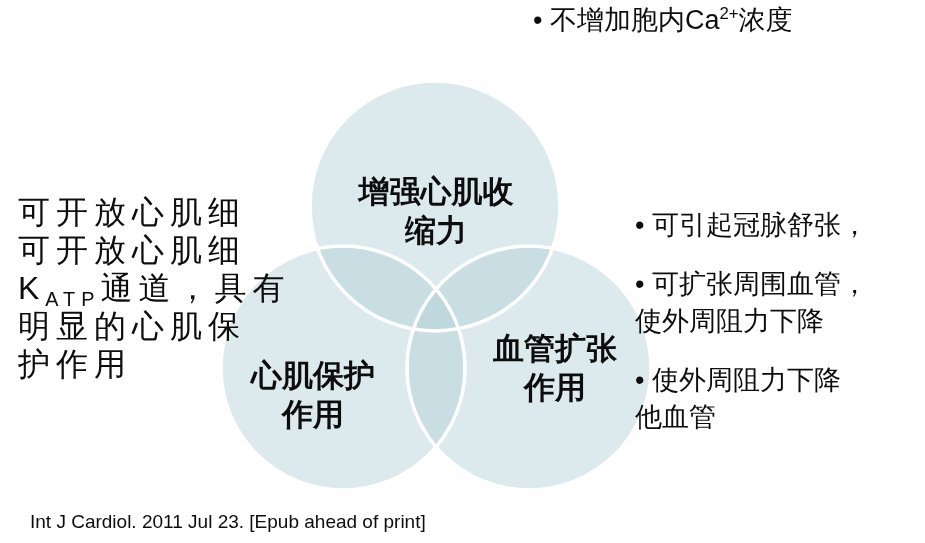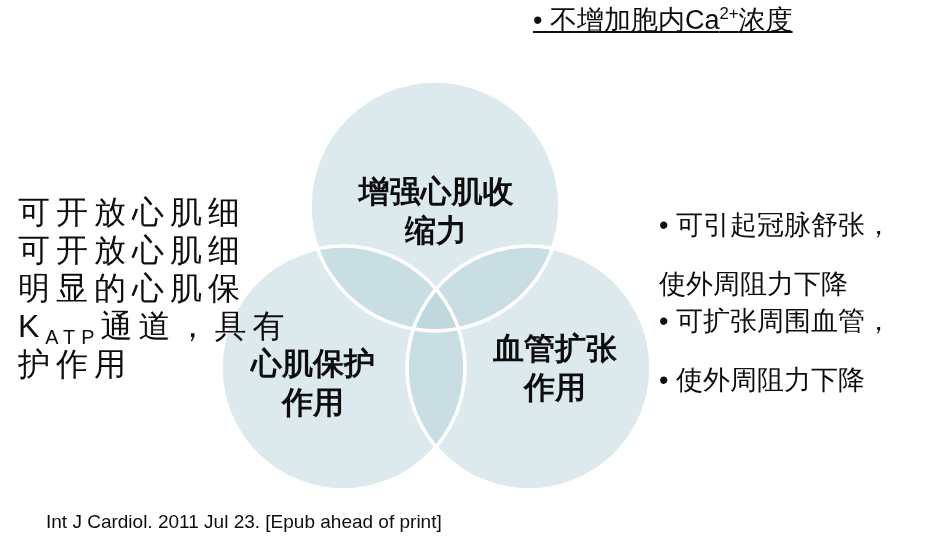--- a/index.html
+++ b/index.html
@@ -16,46 +16,45 @@
     position:absolute;
     transform:translateX(-50%);
     text-align:center;
     font-weight:700;
     font-size:31px;
     line-height:39px;
     white-space:pre-line;
     color:#0d0d0d;
   }
   .label-top{left:436px;top:139px;margin-top:33px;}
-  .label-left{left:313px;top:344px;}
+  .label-left{left:313px;top:356px;}
   .label-right{left:555px;top:329px;}
   .top-bullets{
     position:absolute;left:533px;top:3px;
     font-size:27px;line-height:34px;
   }
-  .top-bullets .bullet-line{margin-bottom:21px;white-space:nowrap;text-decoration:underline;}
+  .top-bullets .bullet-line{margin-bottom:21px;white-space:nowrap;}
   .left-note{
     position:absolute;left:18px;top:193px;
     font-size:32px;line-height:38px;
     letter-spacing:6px;
   }
   .left-note .ln{white-space:nowrap;}
   .right-bullets{
-    position:absolute;left:659px;top:207px;
+    position:absolute;left:635px;top:207px;
     font-size:27px;line-height:37px;
   }
   .right-bullets .bullet-item{margin-bottom:22px;}
   .right-bullets .ln{white-space:nowrap;}
   sup{font-size:62%;vertical-align:super;line-height:0;}
   sub{font-size:62%;vertical-align:sub;line-height:0;}
   .citation{
     position:absolute;left:30px;top:510px;
     font-size:19px;line-height:23px;
     color:#0d0d0d;
-    margin-left:16px;
   }
 </style>
 </head>
 <body>
 
 <div class="slide">
 
   <svg class="venn-svg" viewBox="0 0 925 543">
     <g>
       <circle cx="435" cy="206" r="125" fill="#b1d0d7" fill-opacity="0.45"></circle>
@@ -78,33 +77,34 @@
   <div class="circle-label label-right">血管扩张
 作用</div>
 
   <div class="top-bullets">
     <div class="bullet-line">• 不增加胞内Ca<sup>2+</sup>浓度</div>
   </div>
 
   <div class="left-note">
       <div class="ln">可开放心肌细</div>
       <div class="ln">可开放心肌细</div>
+      <div class="ln">K<sub>ATP</sub>通道，具有</div>
       <div class="ln">明显的心肌保</div>
-      <div class="ln">K<sub>ATP</sub>通道，具有</div>
       <div class="ln">护作用</div>
     </div>
 
   <div class="right-bullets">
     <div class="bullet-item">
         <div class="ln">• 可引起冠脉舒张，</div>
       </div>
     <div class="bullet-item">
+        <div class="ln">• 可扩张周围血管，</div>
         <div class="ln">使外周阻力下降</div>
-        <div class="ln">• 可扩张周围血管，</div>
       </div>
     <div class="bullet-item">
         <div class="ln">• 使外周阻力下降</div>
+        <div class="ln">他血管</div>
       </div>
   </div>
 
   <div class="citation">Int J Cardiol. 2011 Jul 23. [Epub ahead of print]</div>
 
 </div>
 
 </body></html>

